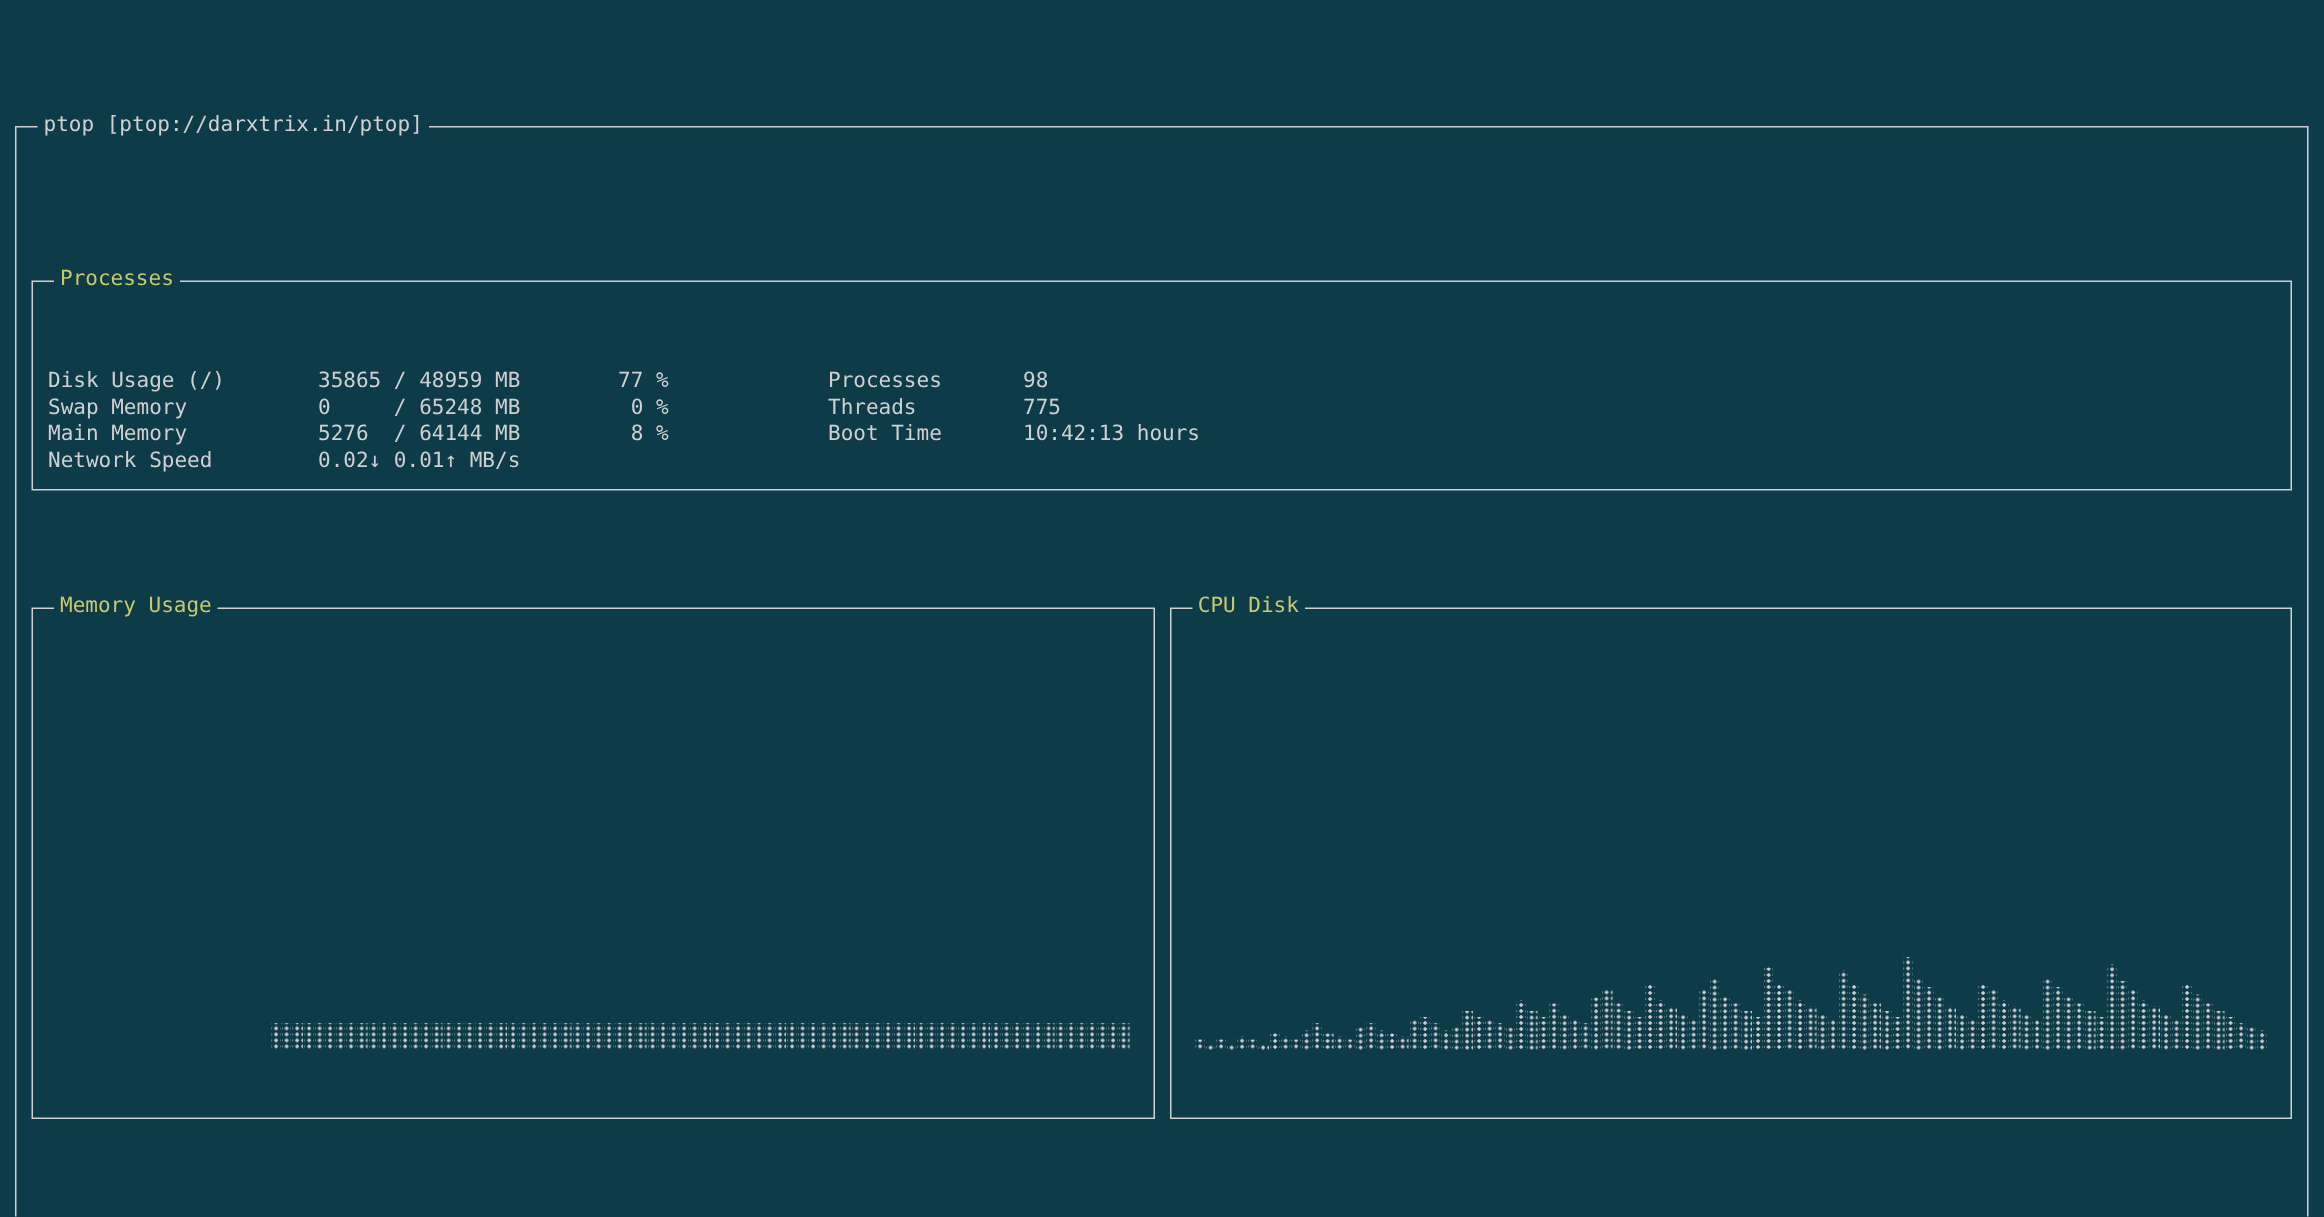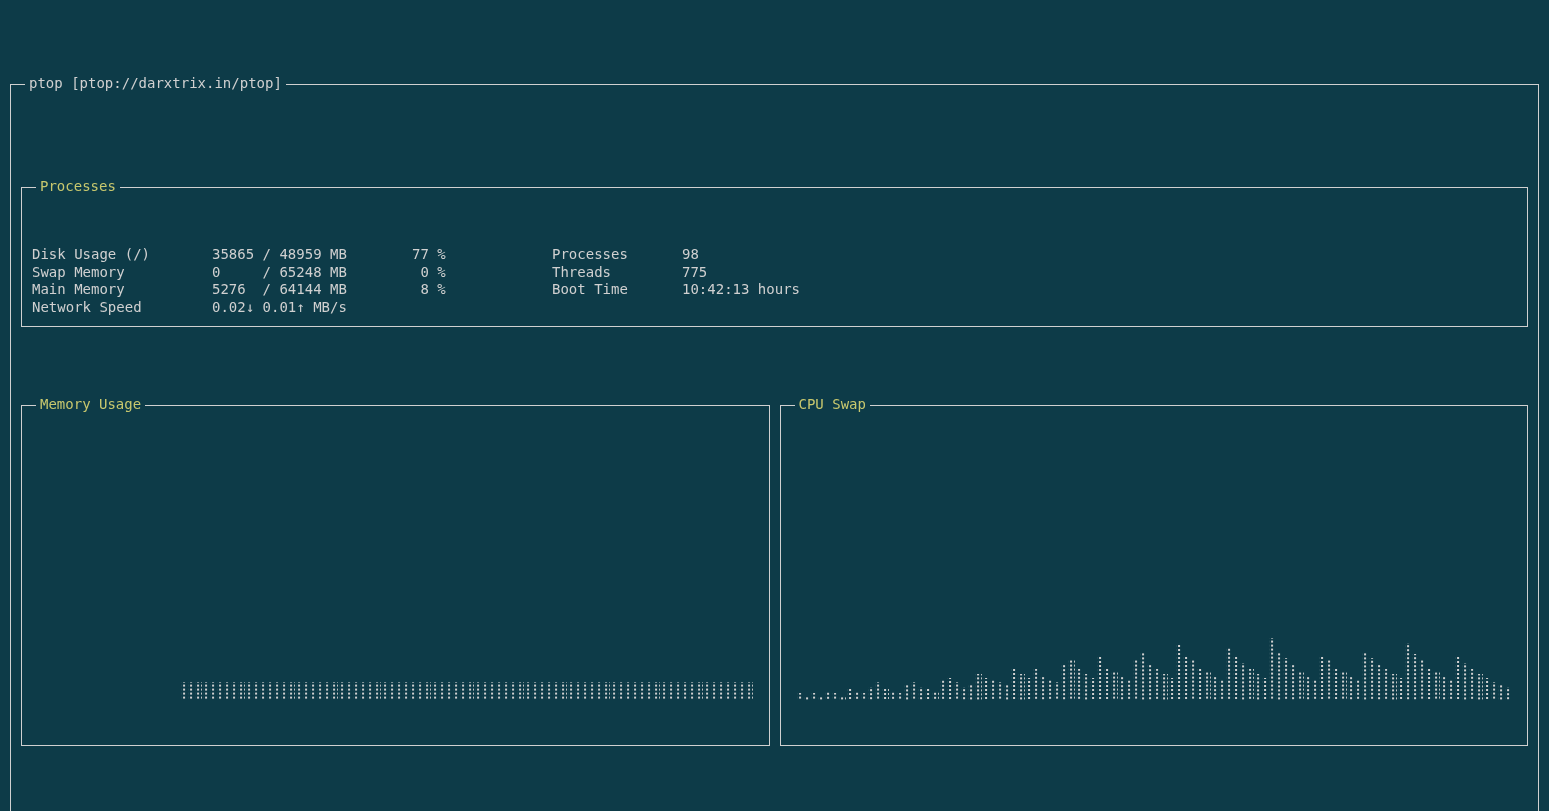--- a/index.html
+++ b/index.html
@@ -75,21 +75,21 @@
 
   
   <div class="pair">
     <div class="frame">
       <div class="frame-title yellow">Memory Usage</div>
       <div class="graph-area">
         <div class="bars" id="mem-bars"><div class="bar" style="height: 0%;"></div><div class="bar" style="height: 0%;"></div><div class="bar" style="height: 0%;"></div><div class="bar" style="height: 0%;"></div><div class="bar" style="height: 0%;"></div><div class="bar" style="height: 0%;"></div><div class="bar" style="height: 0%;"></div><div class="bar" style="height: 0%;"></div><div class="bar" style="height: 0%;"></div><div class="bar" style="height: 0%;"></div><div class="bar" style="height: 0%;"></div><div class="bar" style="height: 0%;"></div><div class="bar" style="height: 0%;"></div><div class="bar" style="height: 0%;"></div><div class="bar" style="height: 0%;"></div><div class="bar" style="height: 0%;"></div><div class="bar" style="height: 0%;"></div><div class="bar" style="height: 0%;"></div><div class="bar" style="height: 0%;"></div><div class="bar" style="height: 0%;"></div><div class="bar" style="height: 8%;"></div><div class="bar" style="height: 8%;"></div><div class="bar" style="height: 8%;"></div><div class="bar" style="height: 8%;"></div><div class="bar" style="height: 8%;"></div><div class="bar" style="height: 8%;"></div><div class="bar" style="height: 8%;"></div><div class="bar" style="height: 8%;"></div><div class="bar" style="height: 8%;"></div><div class="bar" style="height: 8%;"></div><div class="bar" style="height: 8%;"></div><div class="bar" style="height: 8%;"></div><div class="bar" style="height: 8%;"></div><div class="bar" style="height: 8%;"></div><div class="bar" style="height: 8%;"></div><div class="bar" style="height: 8%;"></div><div class="bar" style="height: 8%;"></div><div class="bar" style="height: 8%;"></div><div class="bar" style="height: 8%;"></div><div class="bar" style="height: 8%;"></div><div class="bar" style="height: 8%;"></div><div class="bar" style="height: 8%;"></div><div class="bar" style="height: 8%;"></div><div class="bar" style="height: 8%;"></div><div class="bar" style="height: 8%;"></div><div class="bar" style="height: 8%;"></div><div class="bar" style="height: 8%;"></div><div class="bar" style="height: 8%;"></div><div class="bar" style="height: 8%;"></div><div class="bar" style="height: 8%;"></div><div class="bar" style="height: 8%;"></div><div class="bar" style="height: 8%;"></div><div class="bar" style="height: 8%;"></div><div class="bar" style="height: 8%;"></div><div class="bar" style="height: 8%;"></div><div class="bar" style="height: 8%;"></div><div class="bar" style="height: 8%;"></div><div class="bar" style="height: 8%;"></div><div class="bar" style="height: 8%;"></div><div class="bar" style="height: 8%;"></div><div class="bar" style="height: 8%;"></div><div class="bar" style="height: 8%;"></div><div class="bar" style="height: 8%;"></div><div class="bar" style="height: 8%;"></div><div class="bar" style="height: 8%;"></div><div class="bar" style="height: 8%;"></div><div class="bar" style="height: 8%;"></div><div class="bar" style="height: 8%;"></div><div class="bar" style="height: 8%;"></div><div class="bar" style="height: 8%;"></div><div class="bar" style="height: 8%;"></div><div class="bar" style="height: 8%;"></div><div class="bar" style="height: 8%;"></div><div class="bar" style="height: 8%;"></div><div class="bar" style="height: 8%;"></div><div class="bar" style="height: 8%;"></div><div class="bar" style="height: 8%;"></div><div class="bar" style="height: 8%;"></div><div class="bar" style="height: 8%;"></div><div class="bar" style="height: 8%;"></div><div class="bar" style="height: 8%;"></div><div class="bar" style="height: 8%;"></div><div class="bar" style="height: 8%;"></div><div class="bar" style="height: 8%;"></div><div class="bar" style="height: 8%;"></div><div class="bar" style="height: 8%;"></div><div class="bar" style="height: 8%;"></div><div class="bar" style="height: 8%;"></div><div class="bar" style="height: 8%;"></div><div class="bar" style="height: 8%;"></div><div class="bar" style="height: 8%;"></div><div class="bar" style="height: 8%;"></div><div class="bar" style="height: 8%;"></div><div class="bar" style="height: 8%;"></div><div class="bar" style="height: 8%;"></div><div class="bar" style="height: 8%;"></div><div class="bar" style="height: 8%;"></div><div class="bar" style="height: 8%;"></div><div class="bar" style="height: 8%;"></div><div class="bar" style="height: 8%;"></div></div>
       </div>
     </div>
     <div class="frame">
-      <div class="frame-title yellow">CPU Swap</div>
+      <div class="frame-title yellow">CPU Disk</div>
       <div class="graph-area">
         <div class="bars" id="cpu-bars"><div class="bar" style="height: 3%;"></div><div class="bar" style="height: 2%;"></div><div class="bar" style="height: 3%;"></div><div class="bar" style="height: 2%;"></div><div class="bar" style="height: 4%;"></div><div class="bar" style="height: 3%;"></div><div class="bar" style="height: 2%;"></div><div class="bar" style="height: 5%;"></div><div class="bar" style="height: 4%;"></div><div class="bar" style="height: 3%;"></div><div class="bar" style="height: 6%;"></div><div class="bar" style="height: 8%;"></div><div class="bar" style="height: 5%;"></div><div class="bar" style="height: 4%;"></div><div class="bar" style="height: 3%;"></div><div class="bar" style="height: 7%;"></div><div class="bar" style="height: 8%;"></div><div class="bar" style="height: 6%;"></div><div class="bar" style="height: 5%;"></div><div class="bar" style="height: 4%;"></div><div class="bar" style="height: 9%;"></div><div class="bar" style="height: 10%;"></div><div class="bar" style="height: 8%;"></div><div class="bar" style="height: 6%;"></div><div class="bar" style="height: 7%;"></div><div class="bar" style="height: 12%;"></div><div class="bar" style="height: 10%;"></div><div class="bar" style="height: 9%;"></div><div class="bar" style="height: 8%;"></div><div class="bar" style="height: 7%;"></div><div class="bar" style="height: 15%;"></div><div class="bar" style="height: 12%;"></div><div class="bar" style="height: 10%;"></div><div class="bar" style="height: 14%;"></div><div class="bar" style="height: 11%;"></div><div class="bar" style="height: 9%;"></div><div class="bar" style="height: 8%;"></div><div class="bar" style="height: 16%;"></div><div class="bar" style="height: 18%;"></div><div class="bar" style="height: 14%;"></div><div class="bar" style="height: 12%;"></div><div class="bar" style="height: 10%;"></div><div class="bar" style="height: 20%;"></div><div class="bar" style="height: 15%;"></div><div class="bar" style="height: 13%;"></div><div class="bar" style="height: 11%;"></div><div class="bar" style="height: 9%;"></div><div class="bar" style="height: 18%;"></div><div class="bar" style="height: 22%;"></div><div class="bar" style="height: 16%;"></div><div class="bar" style="height: 14%;"></div><div class="bar" style="height: 12%;"></div><div class="bar" style="height: 10%;"></div><div class="bar" style="height: 25%;"></div><div class="bar" style="height: 20%;"></div><div class="bar" style="height: 18%;"></div><div class="bar" style="height: 15%;"></div><div class="bar" style="height: 13%;"></div><div class="bar" style="height: 11%;"></div><div class="bar" style="height: 9%;"></div><div class="bar" style="height: 24%;"></div><div class="bar" style="height: 20%;"></div><div class="bar" style="height: 17%;"></div><div class="bar" style="height: 14%;"></div><div class="bar" style="height: 12%;"></div><div class="bar" style="height: 10%;"></div><div class="bar" style="height: 28%;"></div><div class="bar" style="height: 22%;"></div><div class="bar" style="height: 19%;"></div><div class="bar" style="height: 16%;"></div><div class="bar" style="height: 13%;"></div><div class="bar" style="height: 11%;"></div><div class="bar" style="height: 9%;"></div><div class="bar" style="height: 20%;"></div><div class="bar" style="height: 18%;"></div><div class="bar" style="height: 15%;"></div><div class="bar" style="height: 13%;"></div><div class="bar" style="height: 11%;"></div><div class="bar" style="height: 9%;"></div><div class="bar" style="height: 22%;"></div><div class="bar" style="height: 19%;"></div><div class="bar" style="height: 16%;"></div><div class="bar" style="height: 14%;"></div><div class="bar" style="height: 12%;"></div><div class="bar" style="height: 10%;"></div><div class="bar" style="height: 26%;"></div><div class="bar" style="height: 21%;"></div><div class="bar" style="height: 18%;"></div><div class="bar" style="height: 15%;"></div><div class="bar" style="height: 13%;"></div><div class="bar" style="height: 11%;"></div><div class="bar" style="height: 9%;"></div><div class="bar" style="height: 20%;"></div><div class="bar" style="height: 17%;"></div><div class="bar" style="height: 14%;"></div><div class="bar" style="height: 12%;"></div><div class="bar" style="height: 10%;"></div><div class="bar" style="height: 8%;"></div><div class="bar" style="height: 7%;"></div><div class="bar" style="height: 6%;"></div></div>
       </div>
     </div>
   </div>
 
   
   
 
   

